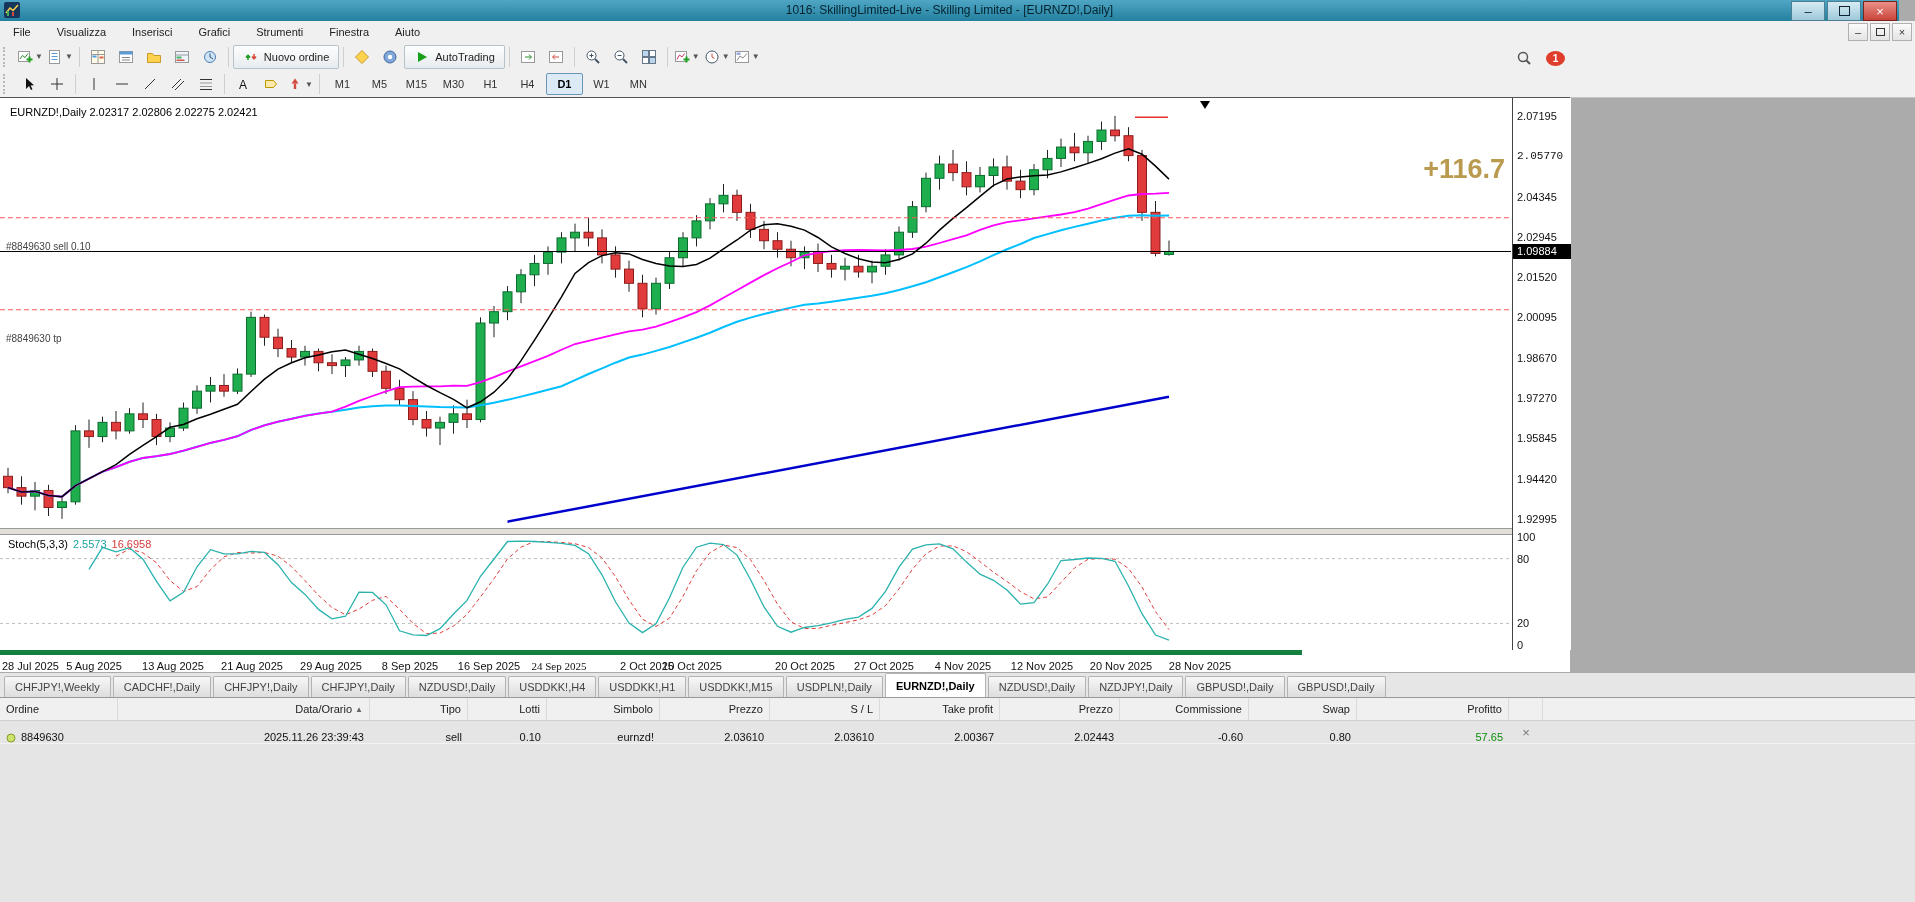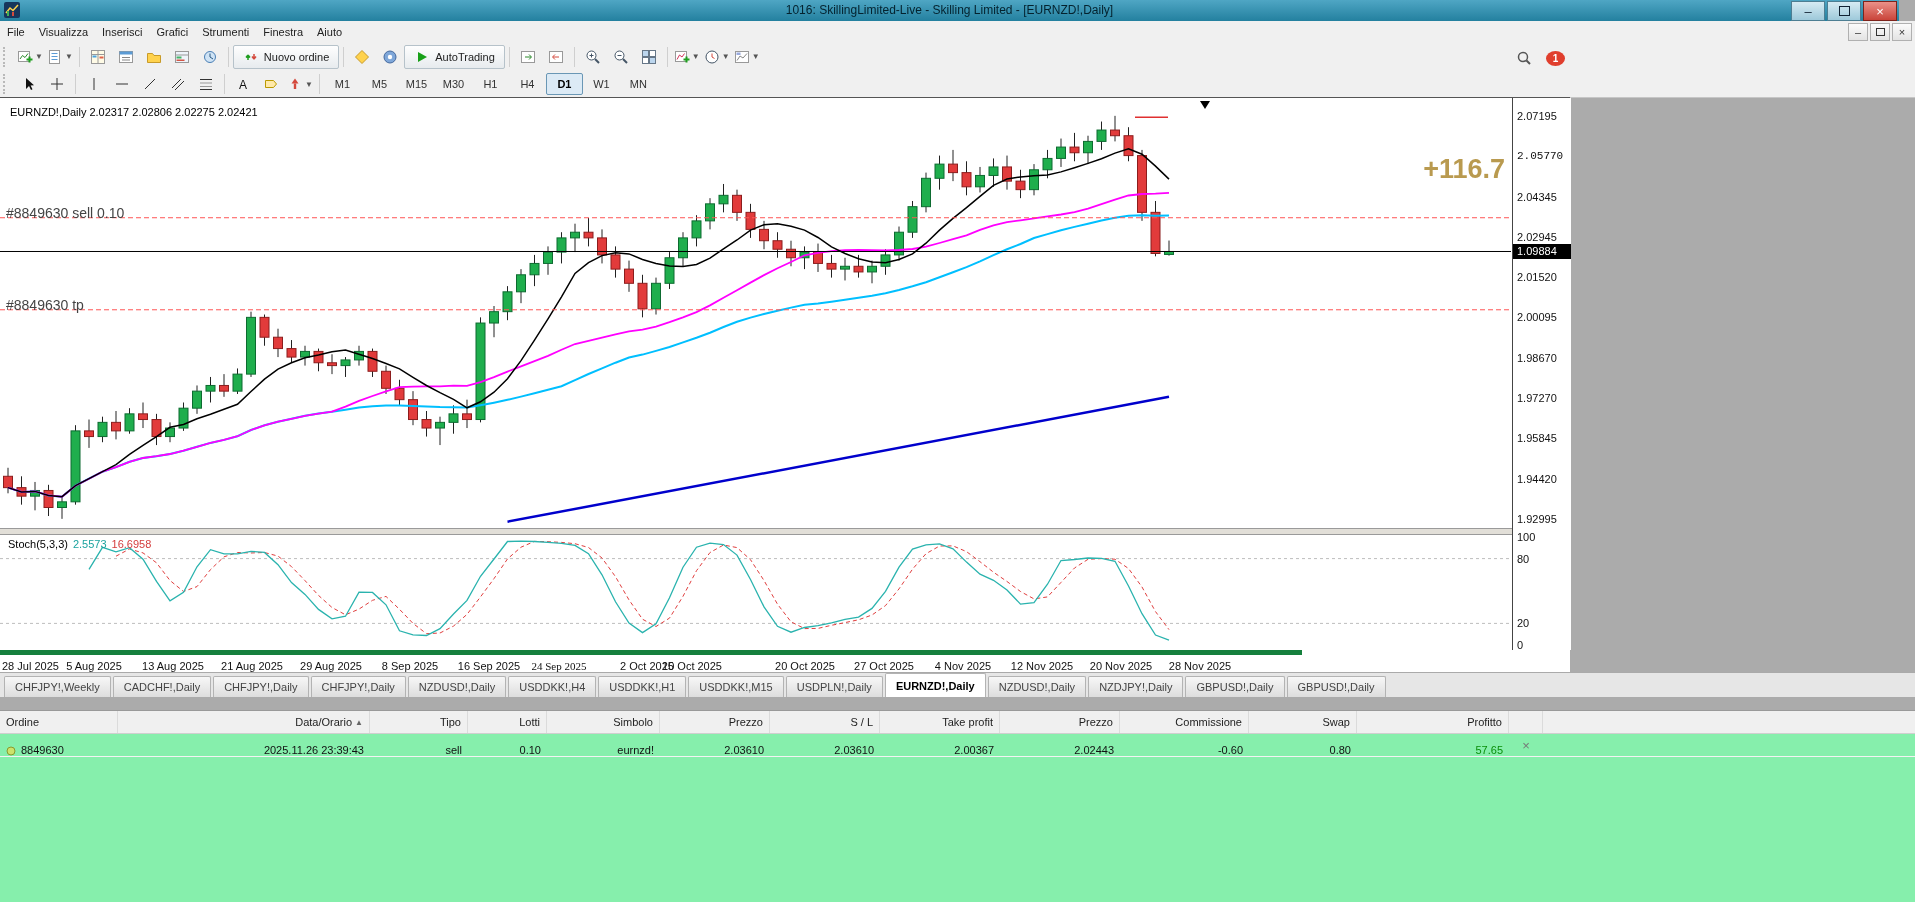--- a/index.html
+++ b/index.html
@@ -10,21 +10,21 @@
   .titlebar{position:absolute;top:0;left:0;right:16px;height:21px;background:linear-gradient(#4fa6c4,#23809f);border-bottom:1px solid #16586e;}
   .appicon{position:absolute;left:4px;top:2px;width:16px;height:16px;}
   .title{position:absolute;left:0;right:0;top:0;text-align:center;line-height:21px;color:#04222e;font-size:12px;}
   .winbtns{position:absolute;right:2px;top:1px;display:flex;gap:2px;}
   .wbtn{width:32px;height:18px;display:flex;align-items:center;justify-content:center;border:1px solid #4d7e92;background:linear-gradient(#d6ebf3,#9ec9da);color:#123;font-size:13px;line-height:1;}
   .wbtn.close{background:linear-gradient(#ea9188,#c9443a);border-color:#7d241c;color:#fff;}
   .restore-glyph{position:relative;width:9px;height:8px;border:1px solid #123;background:transparent;}
 
   
   .menubar{position:absolute;top:21px;left:0;right:0;height:21px;background:#f0f0f0;border-bottom:1px solid #dadada;display:flex;align-items:center;}
-  .menu-item{padding:0 7px;line-height:20px;color:#222;cursor:default;}
+  .menu-item{padding:0 13px;line-height:20px;color:#222;cursor:default;}
   .mdi-controls{position:absolute;right:3px;top:2px;display:flex;gap:2px;}
   .mbtn{width:18px;height:16px;display:flex;align-items:center;justify-content:center;border:1px solid #b0b0b0;background:linear-gradient(#fbfbfb,#e3e3e3);font-size:11px;color:#333;}
   .mrestore{width:7px;height:6px;border:1px solid #333;}
 
   
   .toolbar{position:absolute;left:0;right:0;background:#f0f0f0;display:flex;align-items:center;}
   #toolbar1{top:42px;height:29px;border-bottom:1px solid #dcdcdc;}
   #toolbar2{top:71px;height:26px;border-bottom:1px solid #c6c6c6;}
   .grip{width:6px;height:20px;border-left:2px dotted #b9b9b9;margin:0 4px 0 3px;}
   .tsep{width:1px;height:20px;background:#cfcfcf;margin:0 4px;}
@@ -47,29 +47,29 @@
   .tick{position:absolute;left:4px;color:#111;white-space:nowrap;}
   #pricetag{position:absolute;left:0;width:58px;height:15px;background:#000;color:#fff;line-height:15px;padding-left:4px;box-sizing:border-box;}
   #dateaxis{position:absolute;top:552px;left:0;width:1302px;height:23px;background:#fff;border-top:5px solid #15803d;}
   .dlabel{position:absolute;top:5px;color:#111;white-space:nowrap;transform:translateX(-50%);}
   .dlabel.first{transform:none;}
   #symbol-info{position:absolute;left:10px;top:8px;color:#000;}
   #stoch-label{position:absolute;left:8px;top:440px;color:#000;}
   #stoch-label .v1{color:#1ba39f;margin-left:5px;}
   #stoch-label .v2{color:#d43c3c;margin-left:5px;}
   #overlay-val{position:absolute;left:1385px;top:56px;width:120px;text-align:right;font-size:27px;font-weight:600;color:#b99a4f;}
-  .orderlbl{position:absolute;color:#444;font-size:14px;white-space:nowrap;}
+  .orderlbl{position:absolute;color:#444;font-size:10px;white-space:nowrap;margin-top:36px;}
 
   
   #charttabs{position:absolute;top:672px;left:0;right:0;height:25px;background:#e6e6e6;border-top:1px solid #aaa;display:flex;align-items:flex-end;padding-left:4px;gap:2px;box-sizing:border-box;}
   .ctab{height:20px;padding:0 10px;display:flex;align-items:center;background:linear-gradient(#f7f7f7,#dddddd);border:1px solid #b3b3b3;border-bottom:none;border-radius:2px 2px 0 0;color:#444;white-space:nowrap;}
   .ctab.active{background:#fff;color:#000;height:23px;font-weight:bold;}
 
   
-  #terminal{position:absolute;top:697px;left:0;right:0;bottom:0;background:#86efac;border-top:1px solid #999;margin-top:13px;}
+  #terminal{position:absolute;top:697px;left:0;right:0;bottom:0;background:#e5e5e5;border-top:1px solid #999;}
   .thead{display:flex;height:22px;background:#f0f0f0;border-bottom:1px solid #cfcfcf;}
   .th{display:flex;align-items:center;padding:0 6px;border-right:1px solid #dbdbdb;box-sizing:border-box;color:#222;}
   .trow{display:flex;height:22px;border-bottom:1px solid #f3f3f3;}
   .td{display:flex;align-items:flex-end;padding:0 6px;box-sizing:border-box;white-space:nowrap;}
   .ar{justify-content:flex-end;}
   .sortmark{font-size:8px;color:#666;margin-left:3px;}
   .profit{color:#0a8f0a;}
   .row-close{width:34px;display:flex;align-items:center;justify-content:center;color:#777;font-size:13px;}
   .ordicon{width:10px;height:10px;margin-right:5px;display:inline-block;}
 </style>

